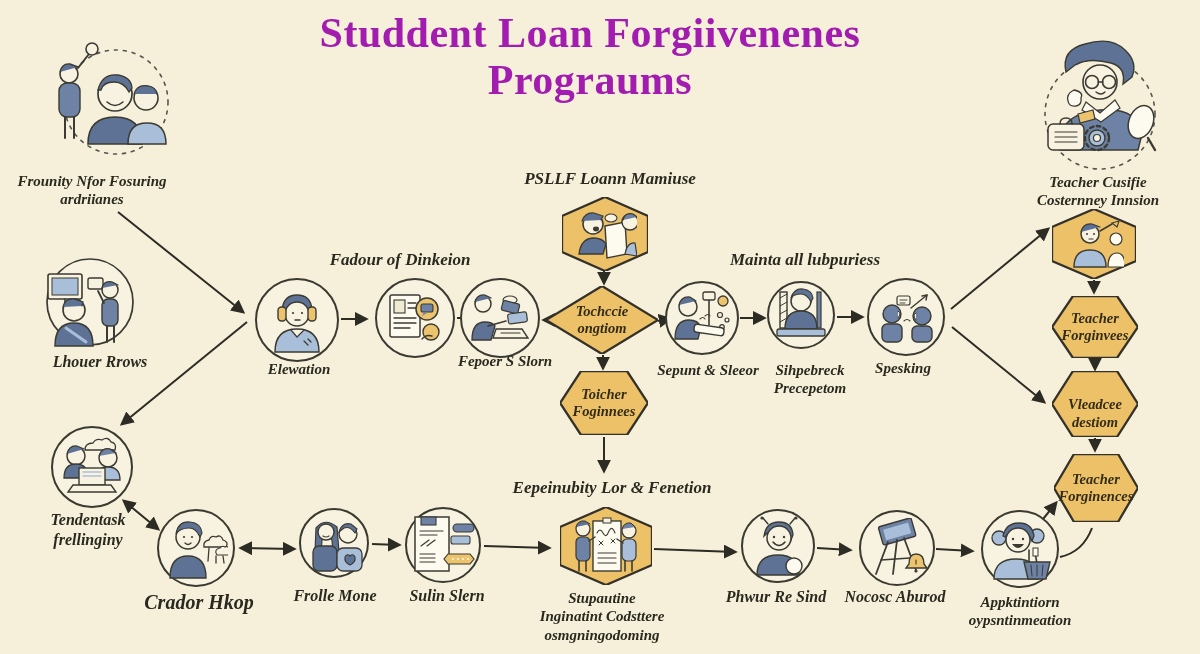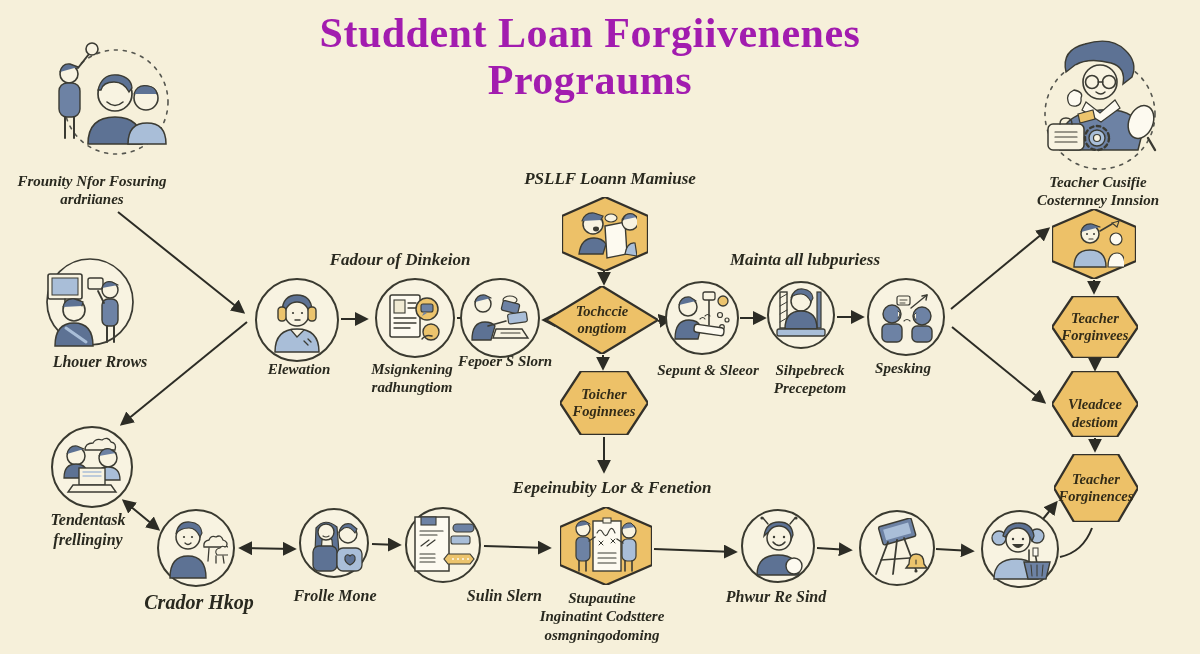--- a/index.html
+++ b/index.html
@@ -156,22 +156,20 @@
       <line x1="10" y1="31" x2="32" y2="31" stroke="#3b3b33" stroke-width="1.3"></line>
       <line x1="10" y1="36" x2="32" y2="36" stroke="#3b3b33" stroke-width="1.3"></line>
       <line x1="10" y1="41" x2="26" y2="41" stroke="#3b3b33" stroke-width="1.3"></line>
       <circle cx="43" cy="22" r="11" fill="#ecc46d" stroke="#3b3b33" stroke-width="1.5"></circle>
       <rect x="37" y="17" width="12" height="8" rx="2" fill="#6d82a4" stroke="#3b3b33" stroke-width="1.1"></rect>
       <path d="M40,25 l-2,4 l5,-3" fill="#6d82a4"></path>
       <circle cx="47" cy="45" r="8" fill="#ecc46d" stroke="#3b3b33" stroke-width="1.4"></circle>
       <path d="M38,52 q4,-5 10,-3" fill="none" stroke="#3b3b33" stroke-width="1.4"></path>
     </svg>
   </div>
-  <div class="lbl" style="left:412px;top:360px;">Msignkening
-radhungtiom</div>
 
   <div class="circle-node" style="left:460px;top:278px;width:80px;height:80px;z-index:2;">
     <svg width="64" height="60" viewBox="0 0 64 60" stroke-linecap="round">
       <circle cx="15" cy="16" r="8" fill="#f8f3e1" stroke="#3b3b33" stroke-width="1.5"></circle>
       <path d="M7,14 q2,-8 10,-7 l6,3" fill="#5d7294" stroke="#3b3b33" stroke-width="1.2"></path>
       <path d="M4,52 q0,-18 13,-18 q7,0 10,4 l-4,14 z" fill="#5d7294" stroke="#3b3b33" stroke-width="1.3"></path>
       <line x1="20" y1="38" x2="38" y2="33" stroke="#3b3b33" stroke-width="1.6"></line>
       <ellipse cx="42" cy="12" rx="7" ry="4" fill="#f8f3e1" stroke="#3b3b33" stroke-width="1.2"></ellipse>
       <rect x="34" y="14" width="17" height="10" rx="2" fill="#6d82a4" stroke="#3b3b33" stroke-width="1.2" transform="rotate(14 42 19)"></rect>
       <rect x="40" y="25" width="19" height="10" rx="2" fill="#a9bed8" stroke="#3b3b33" stroke-width="1.2" transform="rotate(-8 49 30)"></rect>
@@ -375,21 +373,21 @@
       <line x1="10" y1="48" x2="25" y2="48" stroke="#3b3b33" stroke-width="1.2"></line>
       <rect x="43" y="10" width="21" height="8" rx="4" fill="#6d82a4" stroke="#3b3b33" stroke-width="1.1"></rect>
       <rect x="41" y="22" width="19" height="8" rx="2" fill="#a9bed8" stroke="#3b3b33" stroke-width="1.1"></rect>
       <path d="M38,40 h22 l4,5 l-4,5 h-22 l-4,-5 z" fill="#ecc46d" stroke="#3b3b33" stroke-width="1.2"></path>
       <circle cx="43" cy="45" r="1" fill="#fdfaf0"></circle>
         <circle cx="48" cy="45" r="1" fill="#fdfaf0"></circle>
       <circle cx="53" cy="45" r="1" fill="#fdfaf0"></circle>
         <circle cx="58" cy="45" r="1" fill="#fdfaf0"></circle>
     </svg>
   </div>
-  <div class="lbl" style="left:447px;top:586px;font-size:16px;text-align:right;">Sulin Slern</div>
+  <div class="lbl" style="left:447px;top:586px;font-size:16px;">Sulin Slern</div>
 
   <div class="hex-node" style="left:560px;top:507px;width:92px;height:78px;z-index:2;">
     <svg class="shape" width="92" height="78" viewBox="0 0 92 78">
       <polygon points="46,0 92,20 92,58 46,78 0,58 0,20" fill="#edc168" stroke="#33312a" stroke-width="2.3"></polygon>
     </svg>
     <svg width="70" height="58" viewBox="0 0 70 58" style="position:relative;z-index:2;" stroke-linecap="round">
       <rect x="22" y="4" width="28" height="50" fill="#fdfaf0" stroke="#3b3b33" stroke-width="1.4"></rect>
       <rect x="32" y="1" width="8" height="5" fill="#f8f3e1" stroke="#3b3b33" stroke-width="1"></rect>
       <path d="M26,16 q3,-6 6,0 q3,6 6,-2 q3,-6 6,2" fill="none" stroke="#3b3b33" stroke-width="1.1"></path>
       <path d="M28,24 l4,4 M32,24 l-4,4 M40,22 l4,4 M44,22 l-4,4" stroke="#3b3b33" stroke-width="1"></path>
@@ -437,34 +435,37 @@
       <rect x="18" y="8" width="26" height="11" fill="#a9bed8" transform="rotate(-16 31 13)"></rect>
       <line x1="22" y1="24" x2="10" y2="56" stroke="#3b3b33" stroke-width="1.8"></line>
       <line x1="38" y1="20" x2="50" y2="52" stroke="#3b3b33" stroke-width="1.8"></line>
       <line x1="31" y1="22" x2="27" y2="56" stroke="#3b3b33" stroke-width="1.8"></line>
       <line x1="15" y1="42" x2="44" y2="40" stroke="#3b3b33" stroke-width="1.4"></line>
       <path d="M50,36 q8,0 8,10 l3,4 h-21 l3,-4 q0,-10 7,-10 z" fill="#ecc46d" stroke="#3b3b33" stroke-width="1.4"></path>
       <line x1="50" y1="42" x2="50" y2="46" stroke="#3b3b33" stroke-width="1.1"></line>
       <circle cx="50" cy="53" r="1.6" fill="#3b3b33"></circle>
     </svg>
   </div>
+  <div class="lbl" style="left:895px;top:587px;font-size:16px;">Nocosc Aburod</div>
 
   <div class="circle-node" style="left:981px;top:510px;width:78px;height:78px;z-index:2;">
     <svg width="66" height="62" viewBox="0 0 66 62" stroke-linecap="round">
       <circle cx="12" cy="20" r="7" fill="#a9bed8" stroke="#3b3b33" stroke-width="1.3"></circle>
       <circle cx="50" cy="18" r="7" fill="#a9bed8" stroke="#3b3b33" stroke-width="1.3"></circle>
       <path d="M16,18 q3,-13 16,-13 q13,0 15,13 l-2,5 q-4,-10 -13,-10 q-10,0 -14,6 z" fill="#5d7294" stroke="#3b3b33" stroke-width="1.3"></path>
       <circle cx="31" cy="22" r="12" fill="#f8f3e1" stroke="#3b3b33" stroke-width="1.5"></circle>
       <circle cx="26" cy="21" r="1.2" fill="#3b3b33"></circle>
         <circle cx="36" cy="21" r="1.2" fill="#3b3b33"></circle>
       <path d="M25,26 q6,8 12,0 z" fill="#3b3b33"></path>
       <path d="M7,61 q0,-20 22,-20 q22,0 22,20 z" fill="#a9bed8" stroke="#3b3b33" stroke-width="1.4"></path>
       <line x1="42" y1="32" x2="42" y2="46" stroke="#3b3b33" stroke-width="1.6"></line>
       <line x1="48" y1="34" x2="50" y2="46" stroke="#3b3b33" stroke-width="1.6"></line>
       <rect x="46" y="30" width="5" height="8" fill="#fdfaf0" stroke="#3b3b33" stroke-width="1"></rect>
       <path d="M37,44 h26 l-4,17 h-18 z" fill="#6d82a4" stroke="#3b3b33" stroke-width="1.4"></path>
       <line x1="44" y1="47" x2="45" y2="58" stroke="#3b3b33" stroke-width="1"></line>
       <line x1="50" y1="47" x2="50" y2="58" stroke="#3b3b33" stroke-width="1"></line>
       <line x1="56" y1="47" x2="55" y2="58" stroke="#3b3b33" stroke-width="1"></line>
     </svg>
   </div>
+  <div class="lbl" style="left:1020px;top:593px;">Appktintiorn
+oypsntinmeation</div>
 
 </div>
 
 </body></html>

